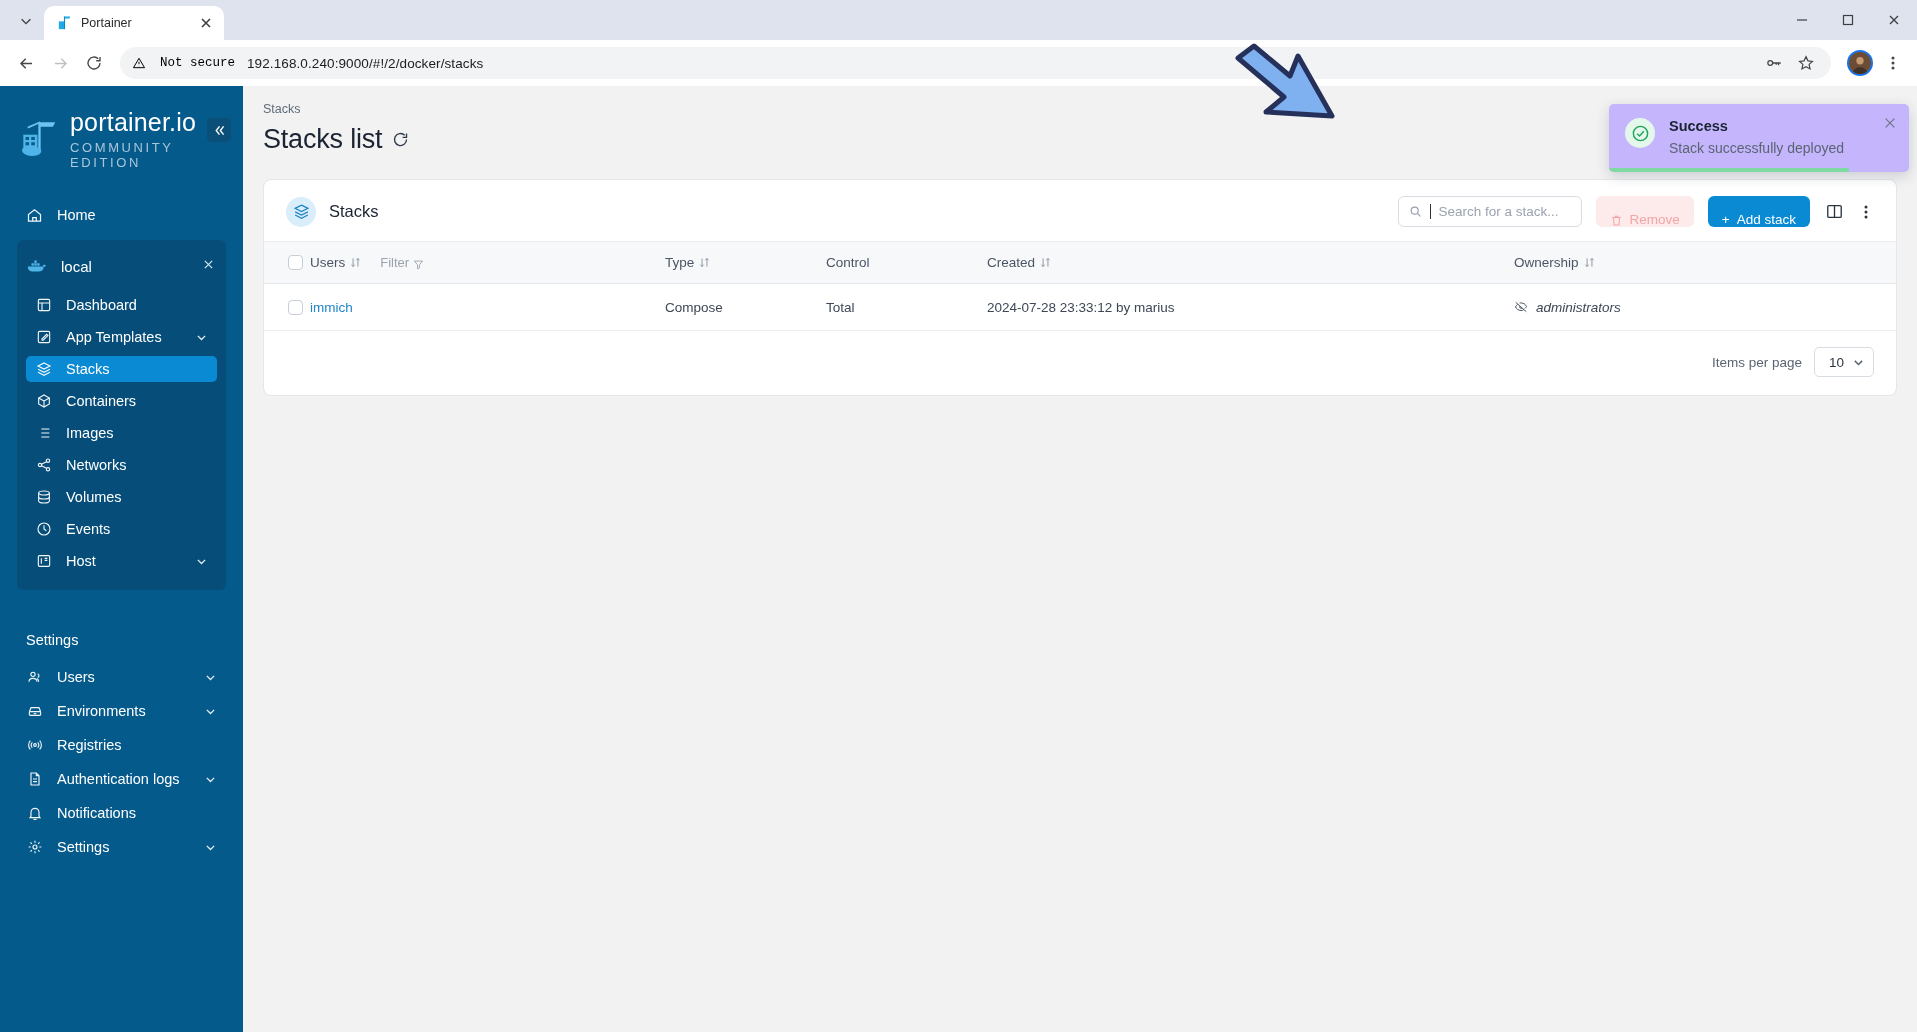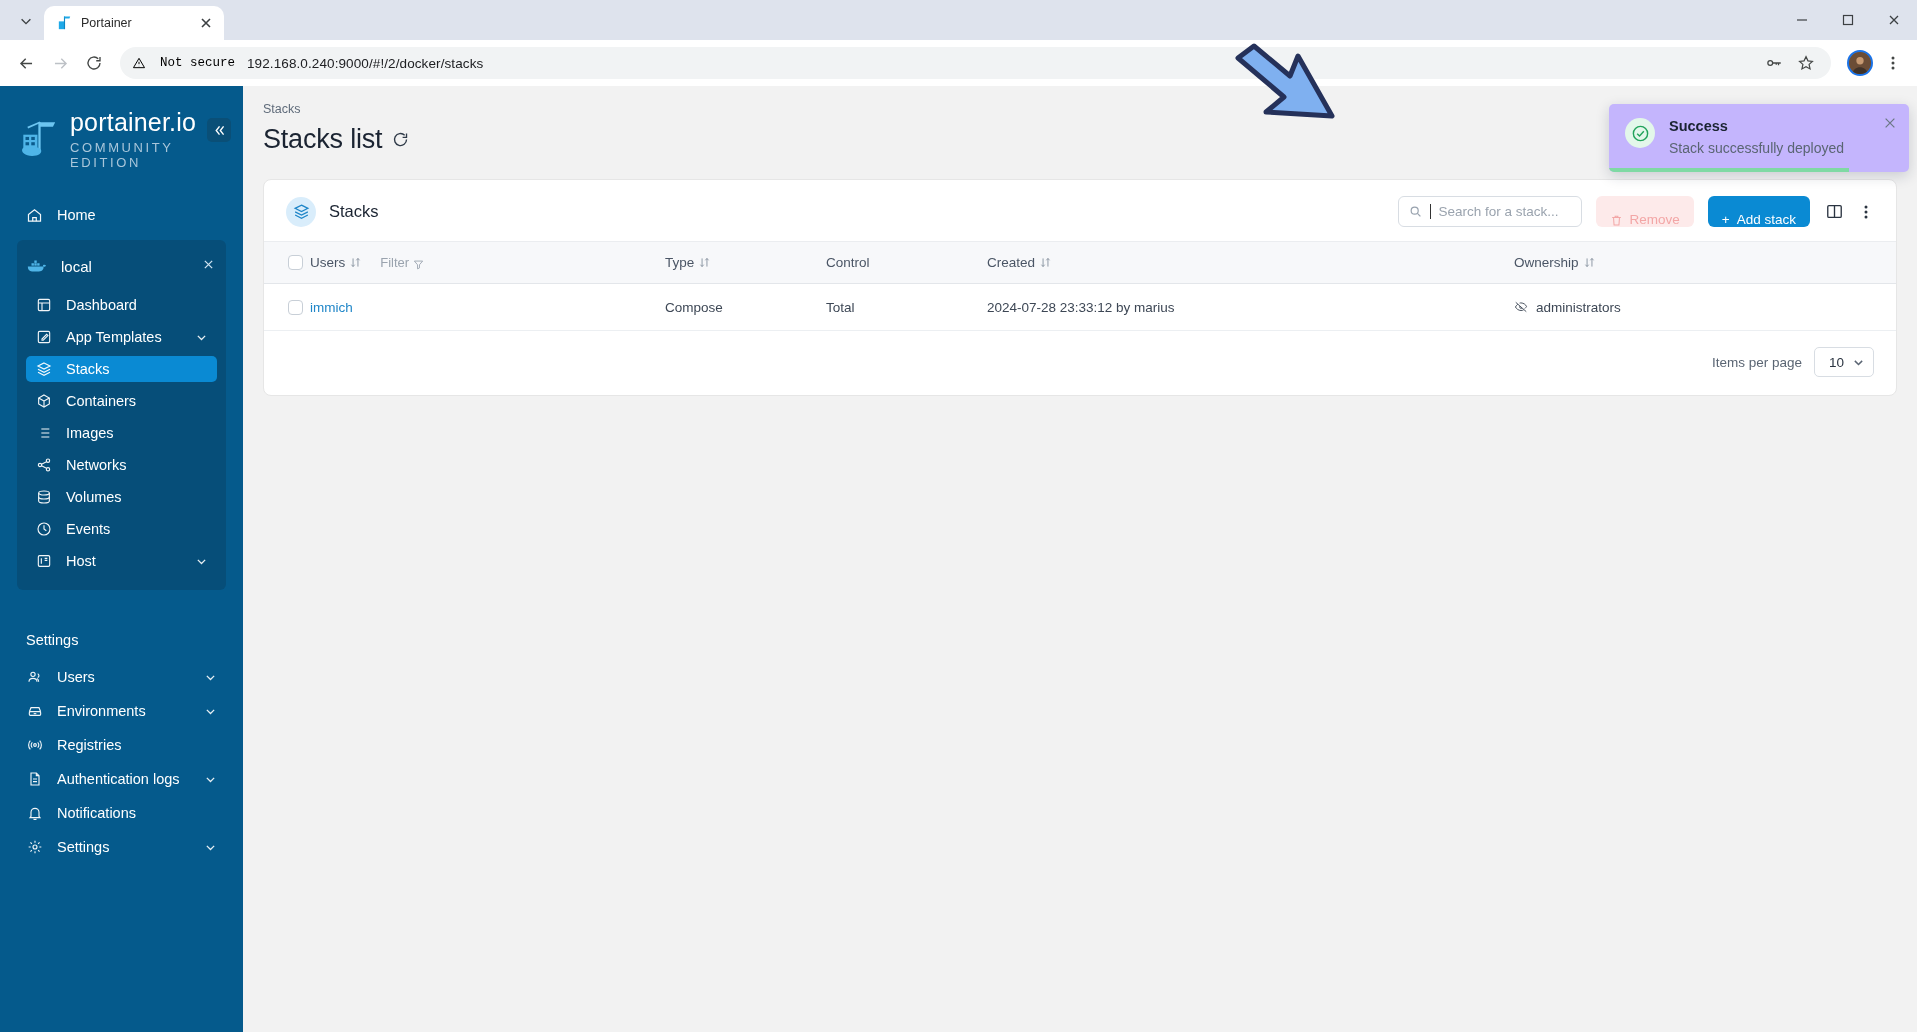--- a/index.html
+++ b/index.html
@@ -189,21 +189,21 @@
   td {
     font-size: 13.5px; color: #3d4755; padding: 14px 0; height: 47px;
     border-bottom: 1px solid #eceff2;
   }
   .cell-check, .th-check { width: 46px; padding-left: 24px; }
   .chk {
     width: 15px; height: 15px; border: 1px solid #c8cfd7;
     border-radius: 4px; background: #fff; display:block;
   }
   .link { color: #1f86c8; }
-  .owner-cell { display: flex; align-items: center; gap: 8px; }
+  .owner-cell { display: flex; align-items: center; gap: 8px; font-style: italic; }
   .owner-ico { width: 14px; height: 14px; color: #3d4755; display:flex; }
 
   .col-name  { width: 355px; }
   .col-type  { width: 161px; }
   .col-ctrl  { width: 161px; }
   .col-created { width: 527px; }
   .col-owner { }
 
   .pager {
     display: flex; align-items: center; justify-content: flex-end;

